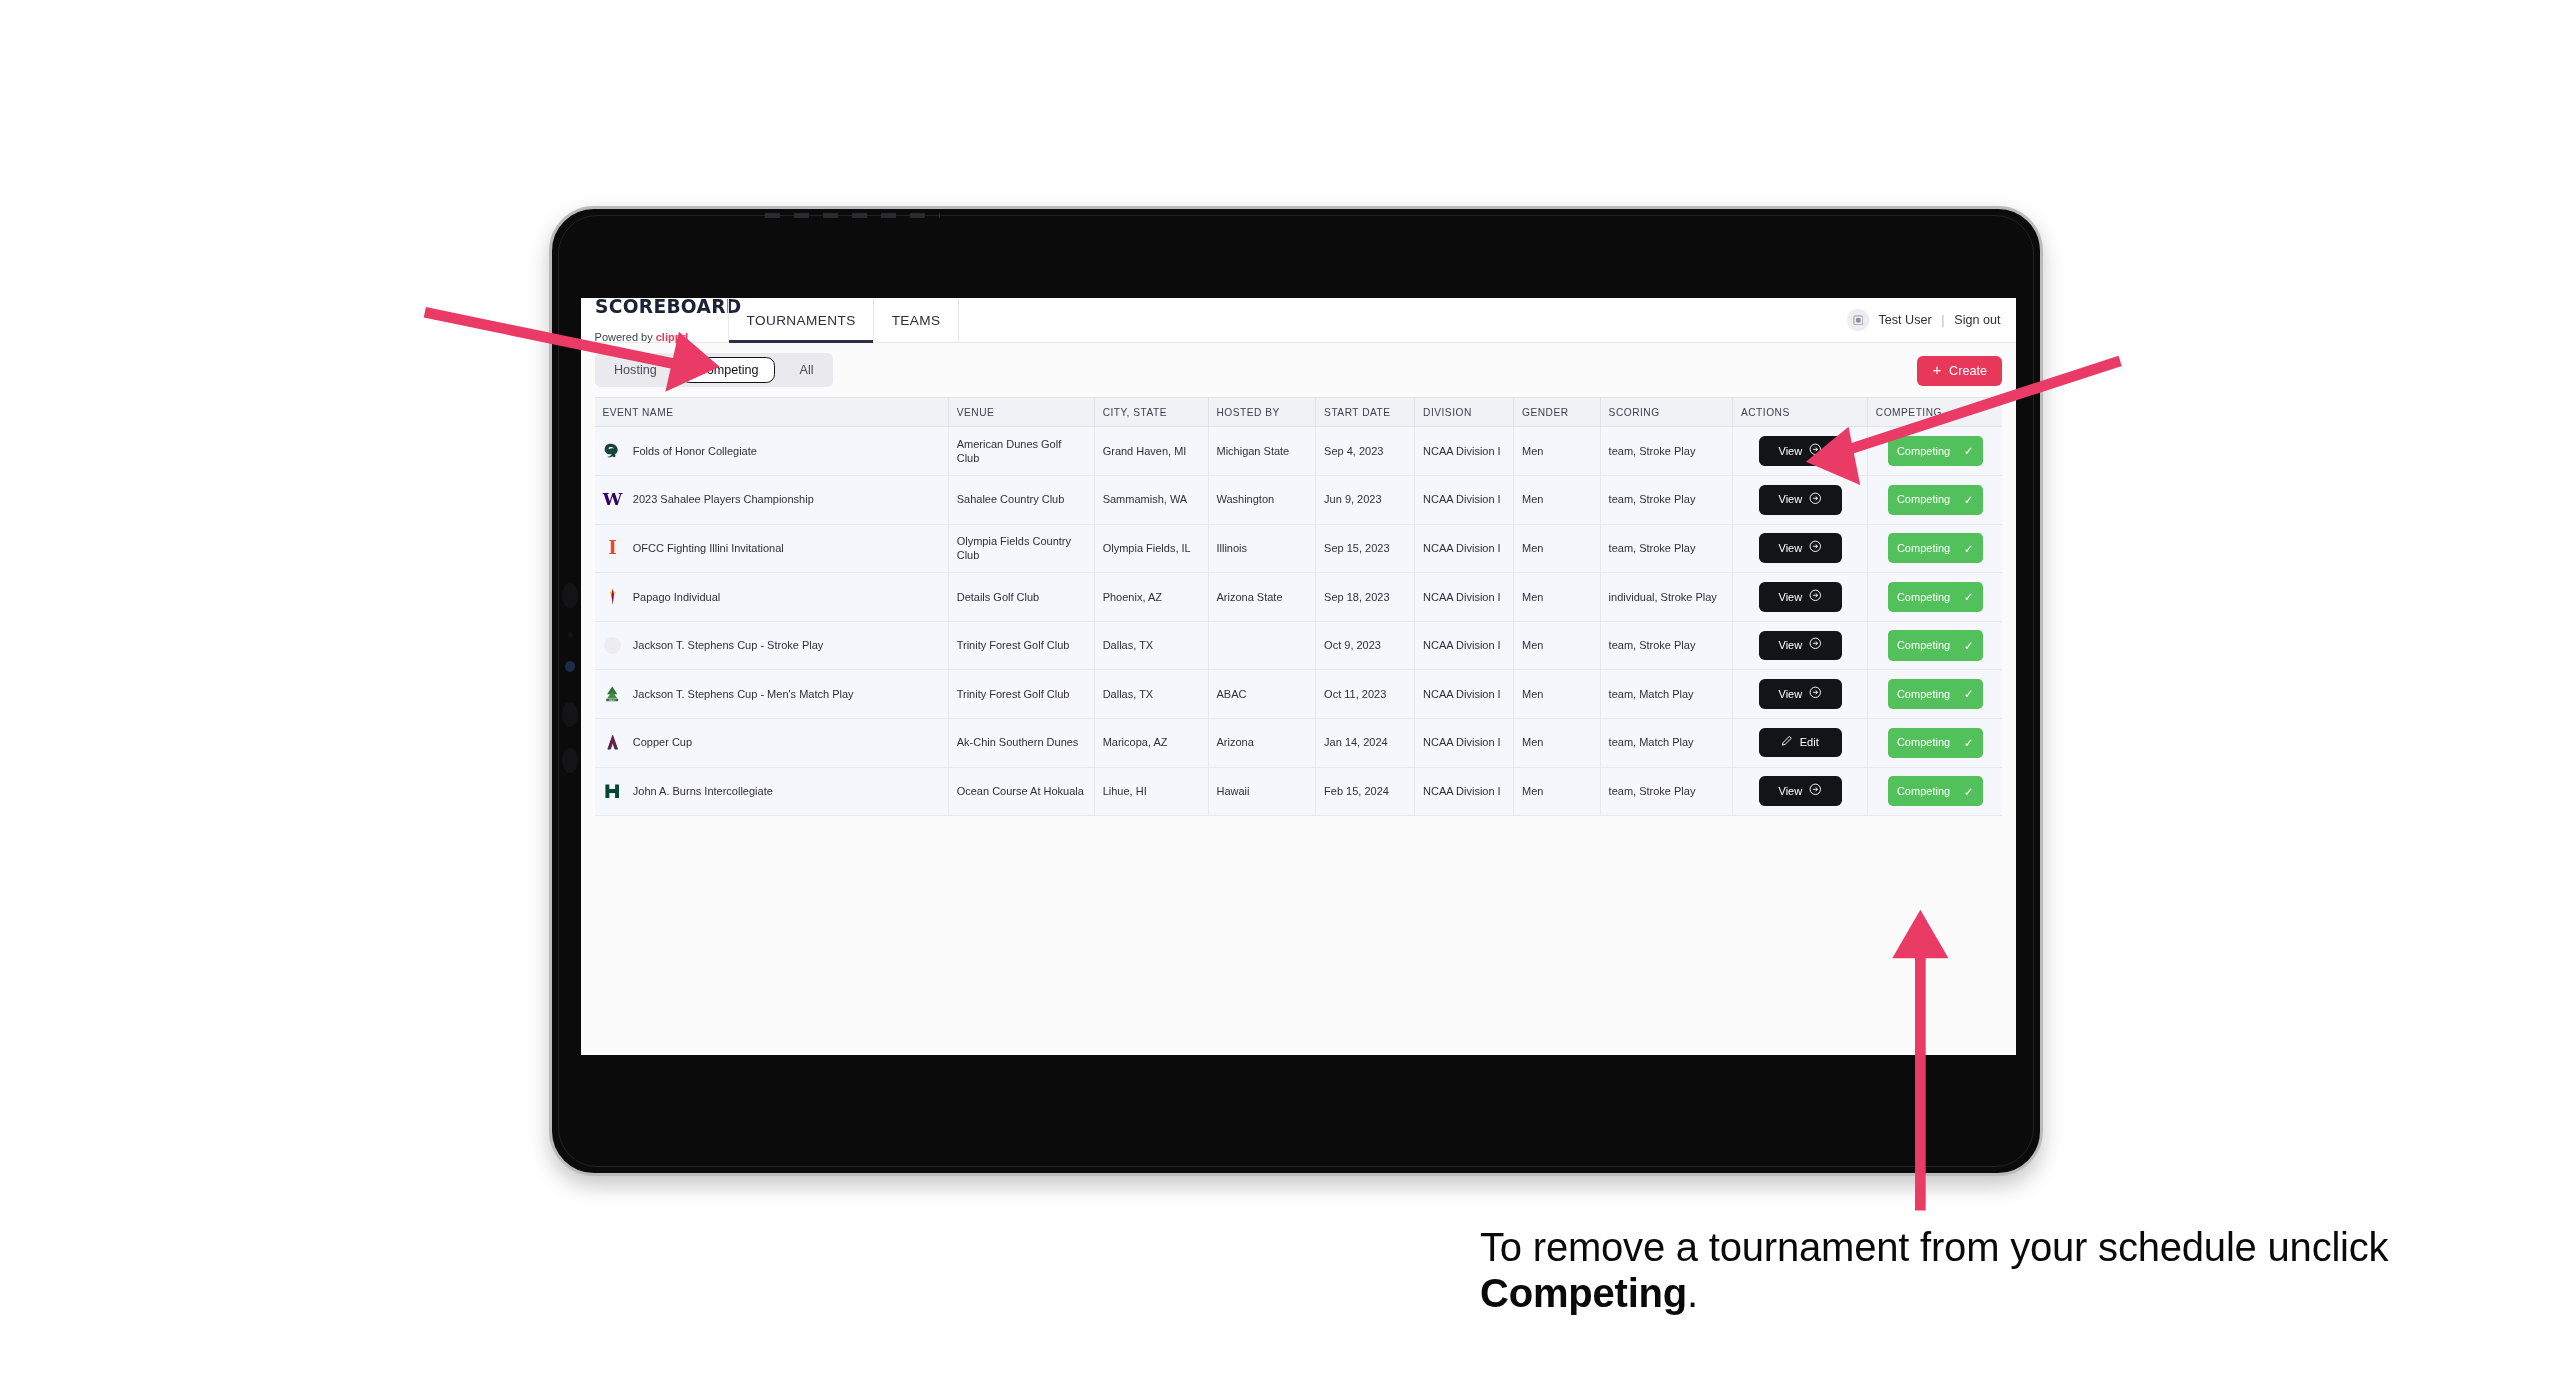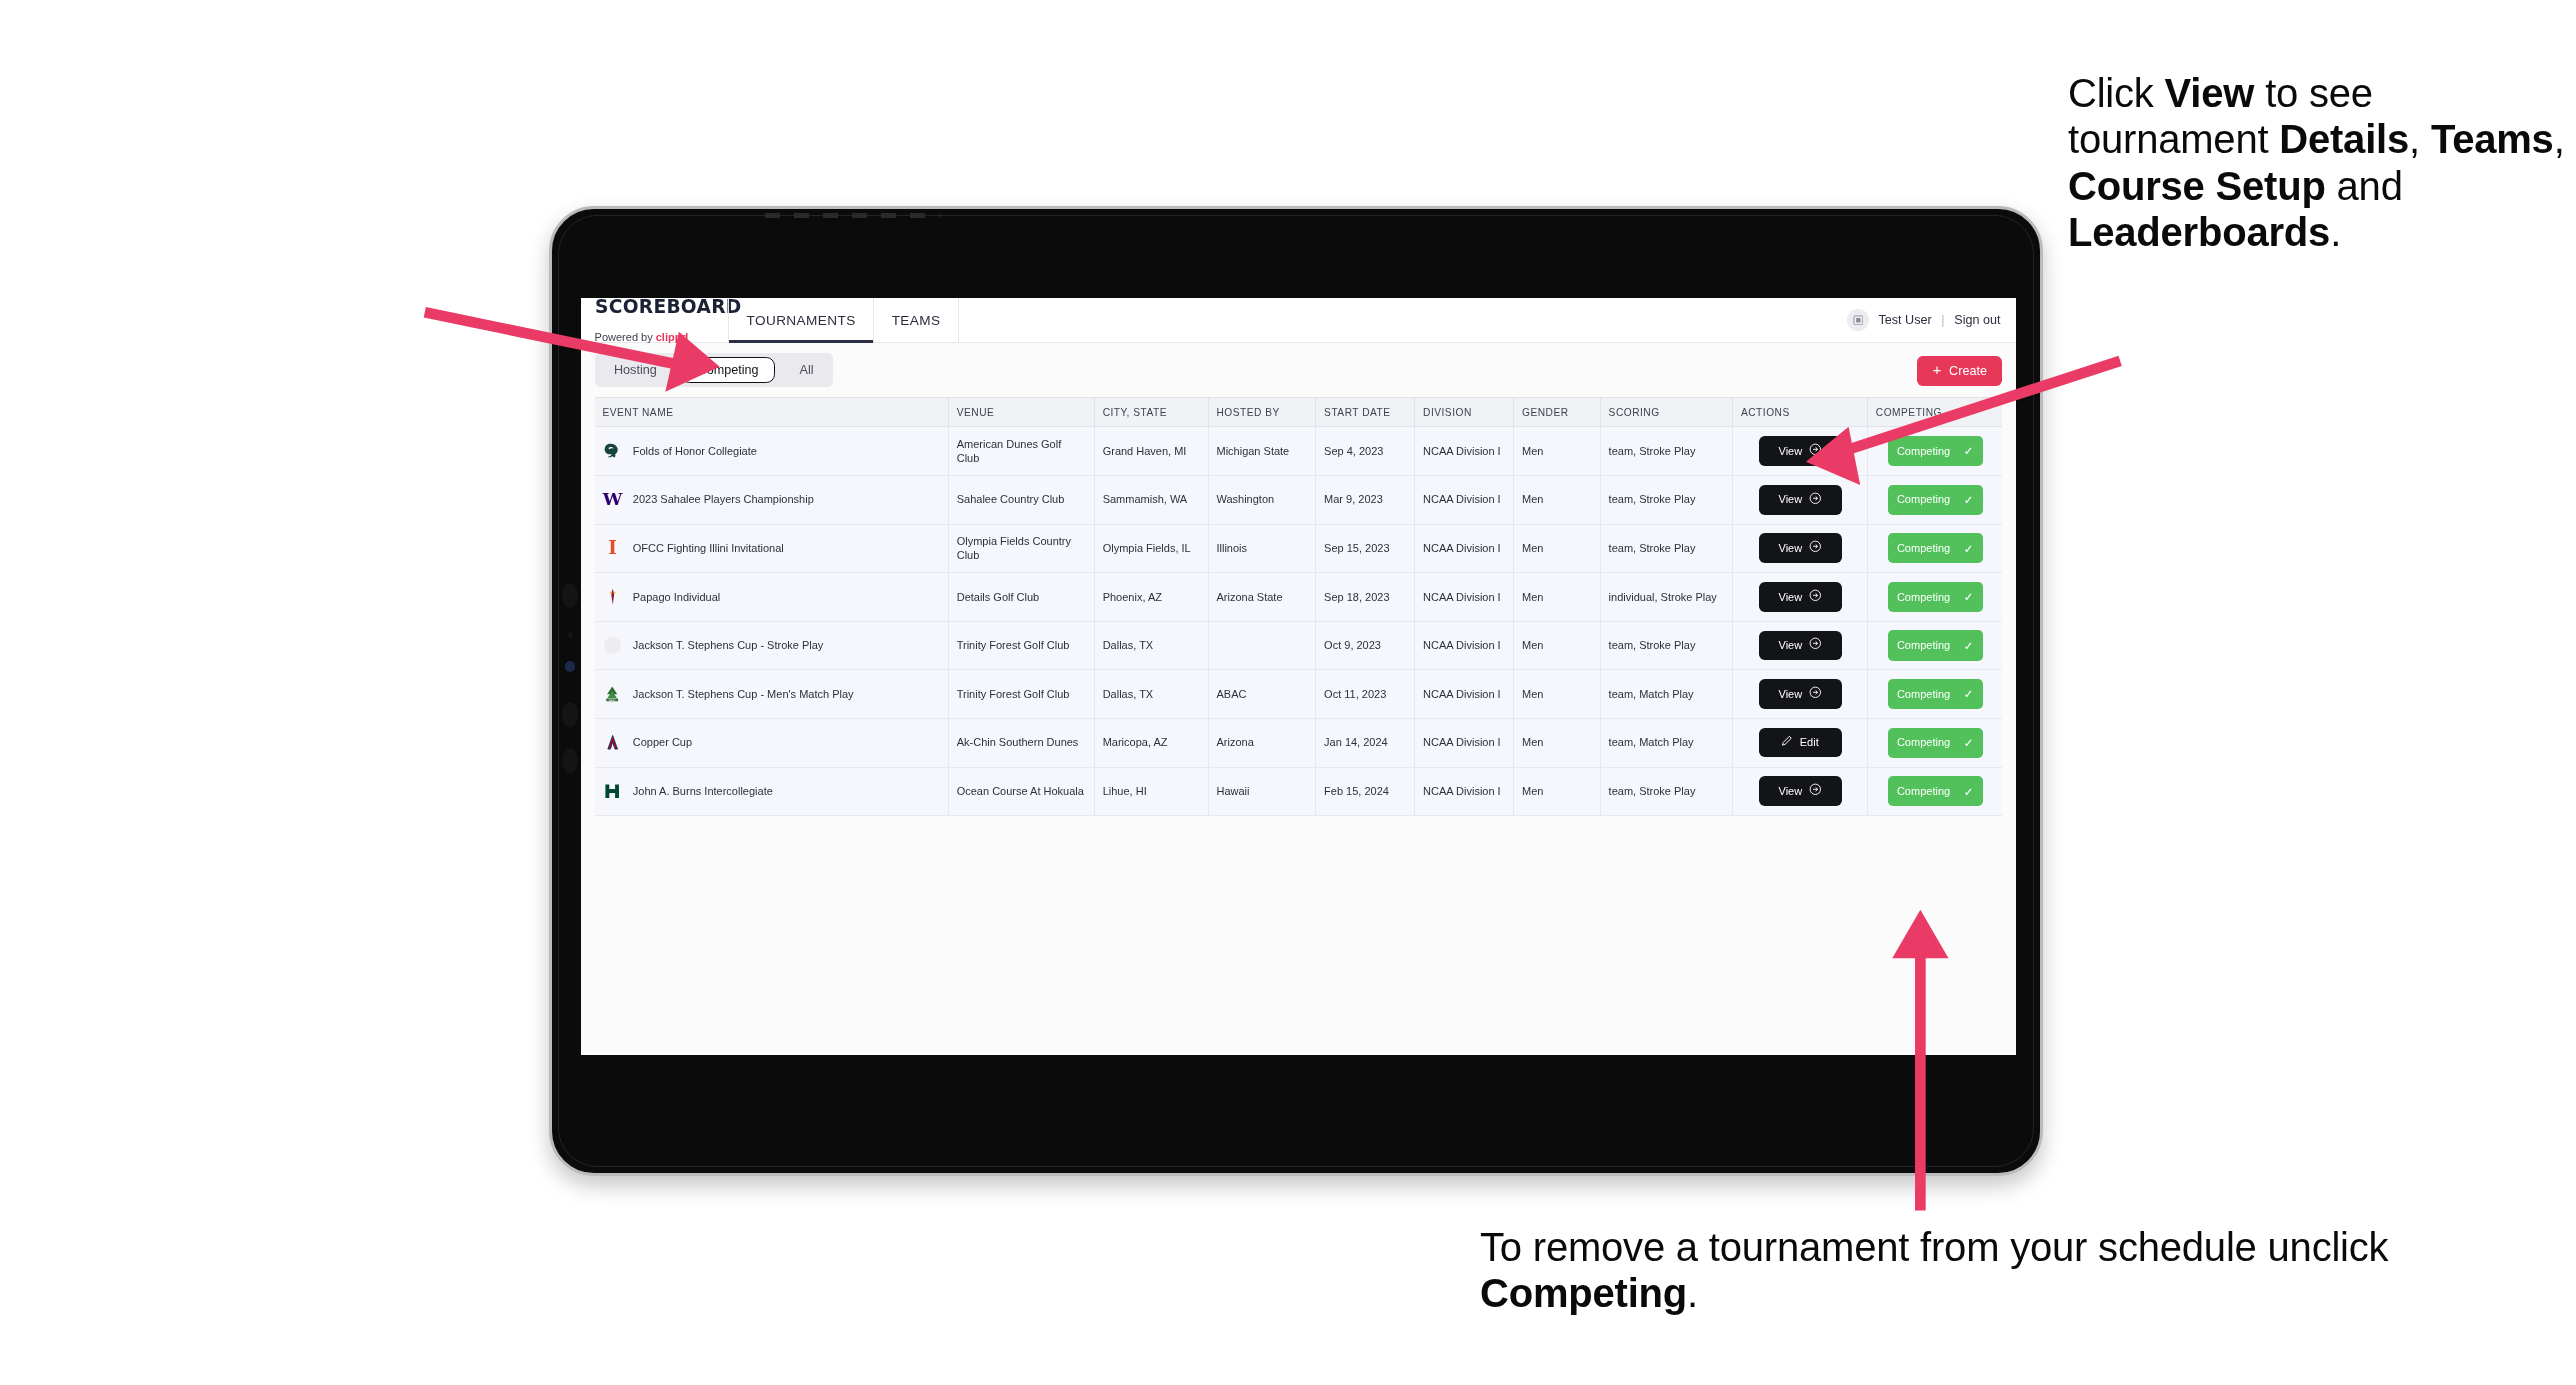--- a/index.html
+++ b/index.html
@@ -178,21 +178,20 @@
   }
   .check { font-size:11.6px; line-height:1; }
   .pencil { font-size:11.6px; line-height:1; }
 </style>
 </head>
 <body>
 
 <div id="stage">
 
 
-  <div class="anno" id="anno-right"><span>Click </span><b>View</b><span> to see tournament </span><b>Details</b><span>, </span><b>Teams</b><span>, </span><b>Course Setup</b><span> and </span><b>Leaderboards</b><span>.</span></div>
 
   <div class="anno" id="anno-bottom"><span>To remove a tournament from your schedule unclick </span><b>Competing</b><span>.</span></div>
 
   <div id="tablet">
     <div id="tablet-inner-line"></div>
     <div id="top-speaker"></div>
     <div class="bezel-dot" id="dot-a"></div>
     <div class="bezel-dot" id="dot-b"></div>
     <div class="bezel-dot" id="dot-c"></div>
     <div class="bezel-dot" id="dot-d"></div>
@@ -306,21 +305,21 @@
                   <div class="evcell">
                     <span class="logo">
                       <span style="font-family:'DejaVu Serif',serif;font-weight:700;font-size:17.5px;color:#32006e;line-height:1;">W</span>
                     </span>
                     <span>2023 Sahalee Players Championship</span>
                   </div>
                 </td>
                 <td>Sahalee Country Club</td>
                 <td>Sammamish, WA</td>
                 <td>Washington</td>
-                <td>Mar 9, 2023</td>
+                <td>Jun 9, 2023</td>
                 <td>NCAA Division I</td>
                 <td>Men</td>
                 <td>team, Stroke Play</td>
                 <td>
                   <div class="btn-dark">
                     <span>View</span>
                     <span class="arrow-circle"><svg width="12.6" height="12.6" viewBox="0 0 16 16" aria-hidden="true">
                         <circle cx="8" cy="8" r="6.6" fill="none" stroke="#ffffff" stroke-width="1.2"></circle>
                         <path d="M5.2 8h5.6M8.4 5.6L10.9 8l-2.5 2.4" fill="none" stroke="#ffffff" stroke-width="1.2"></path>
                       </svg></span>

